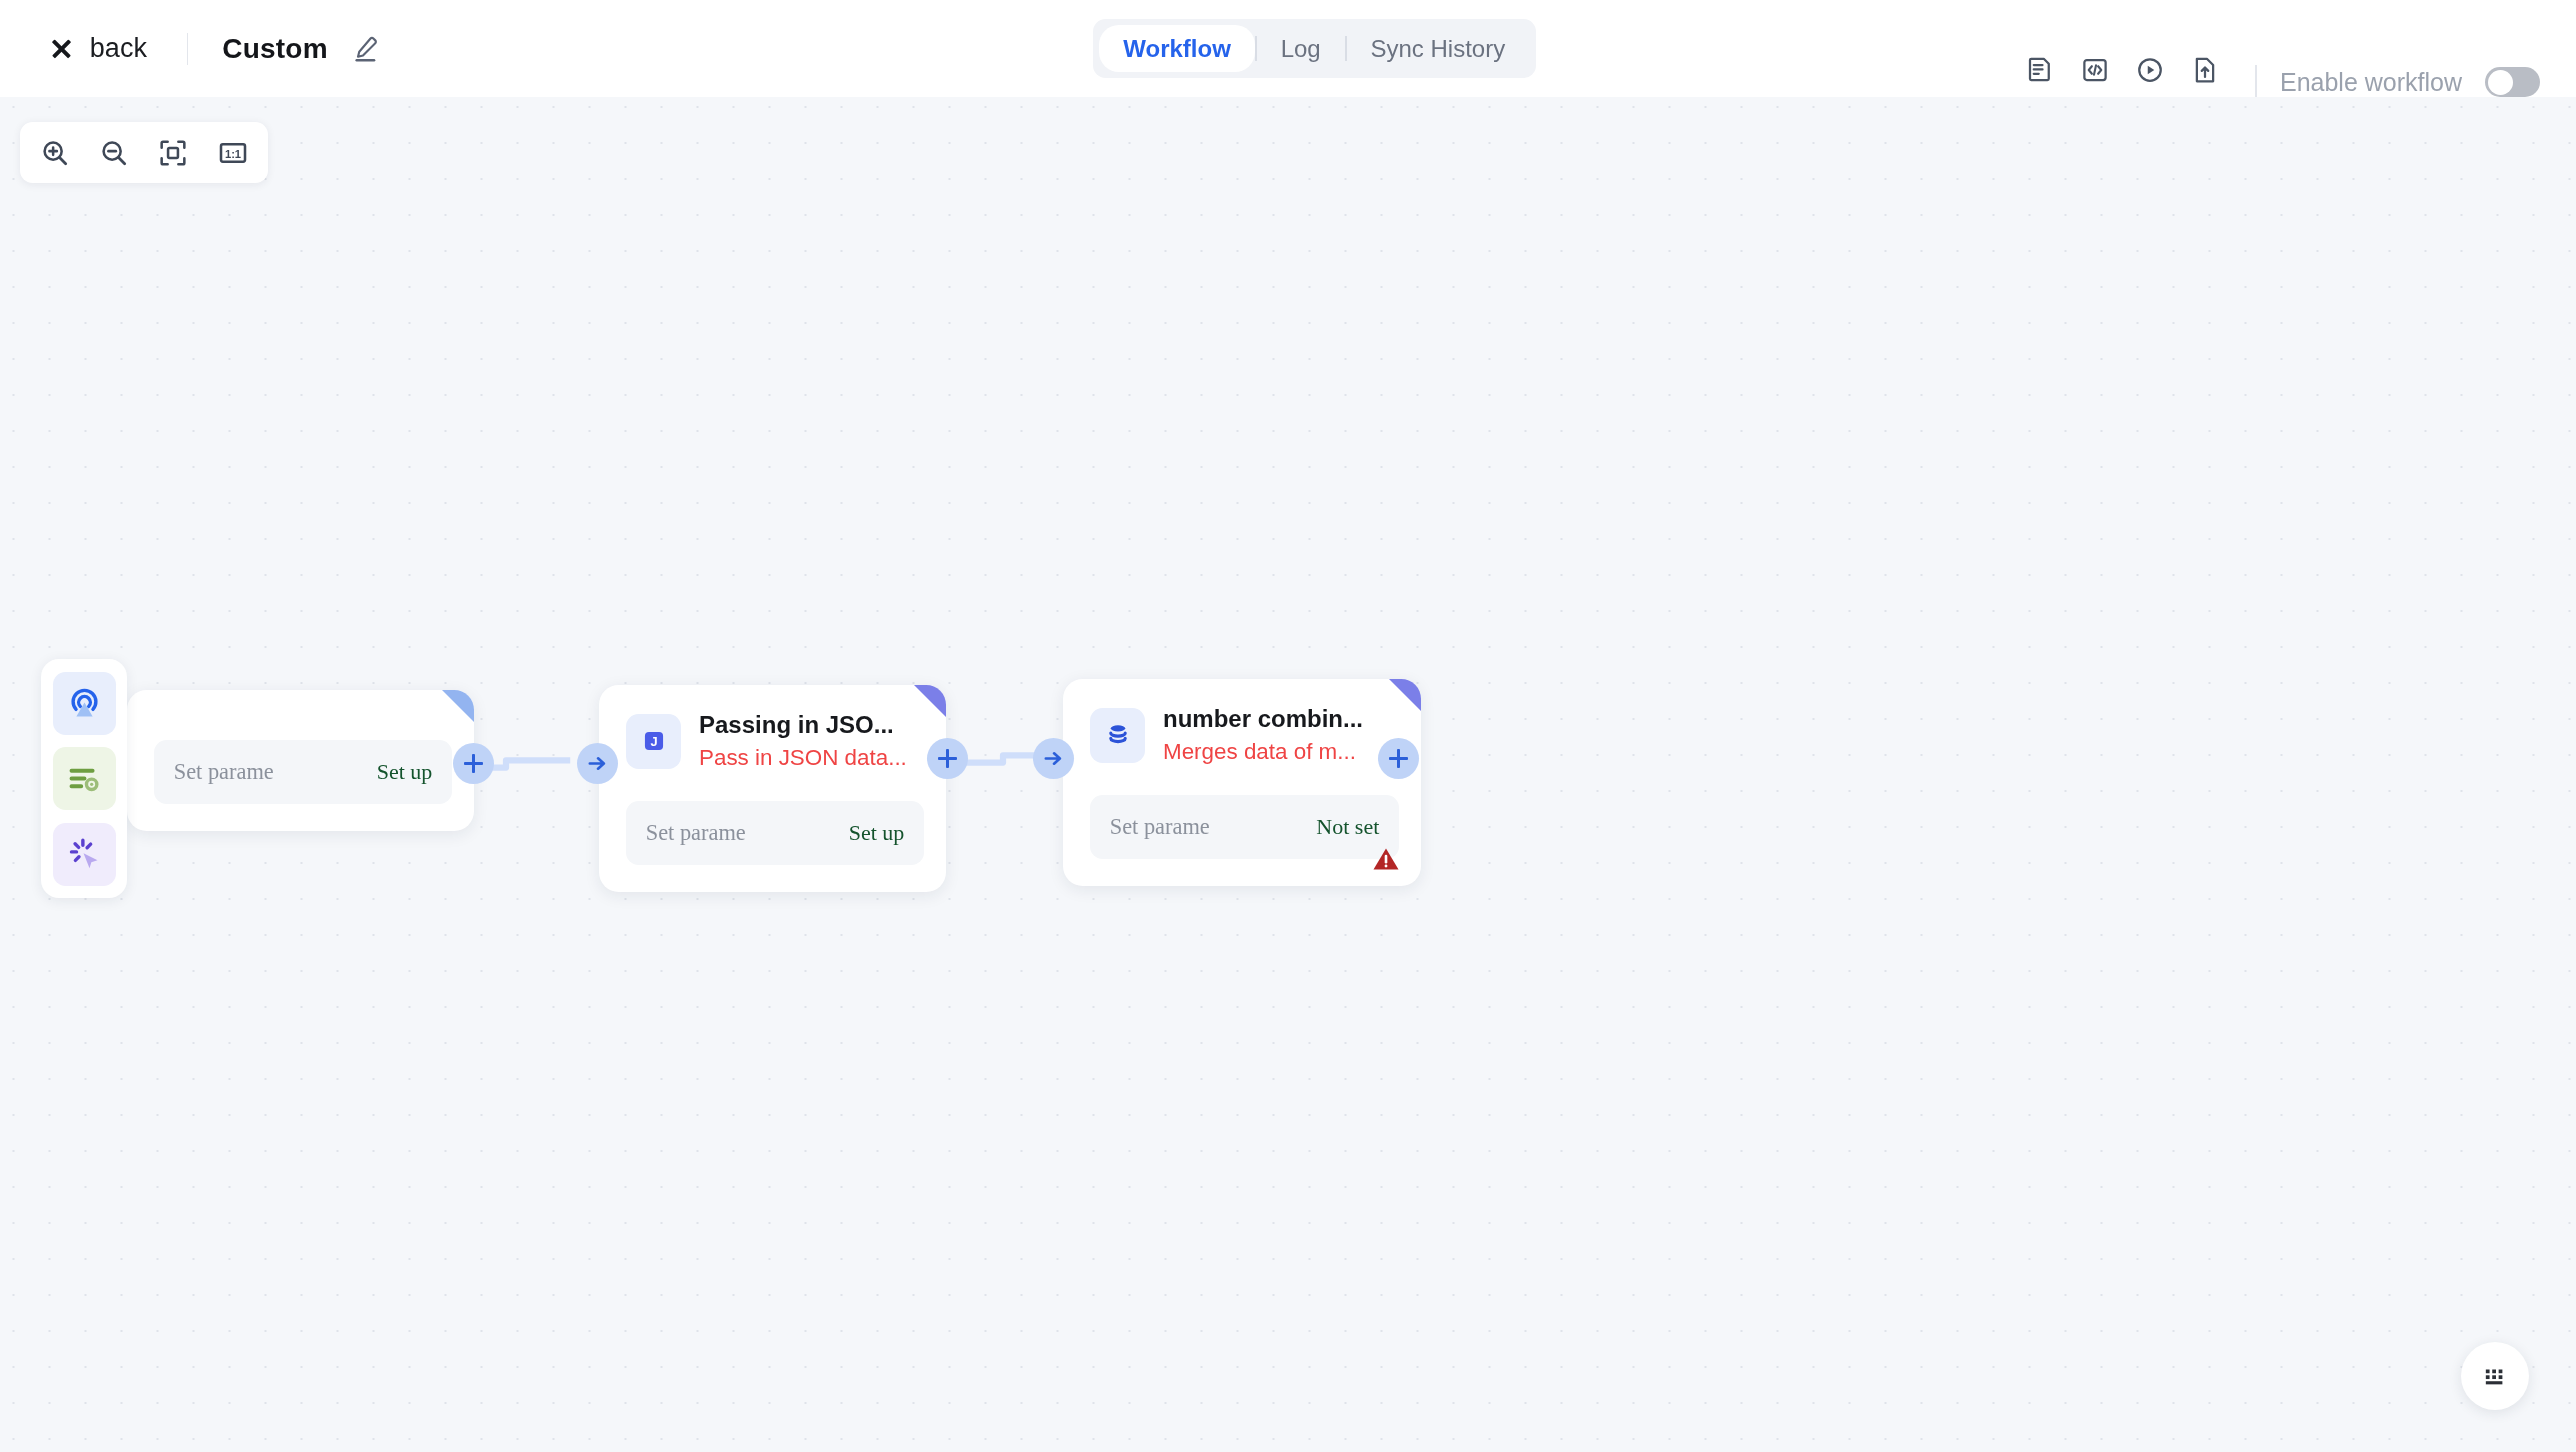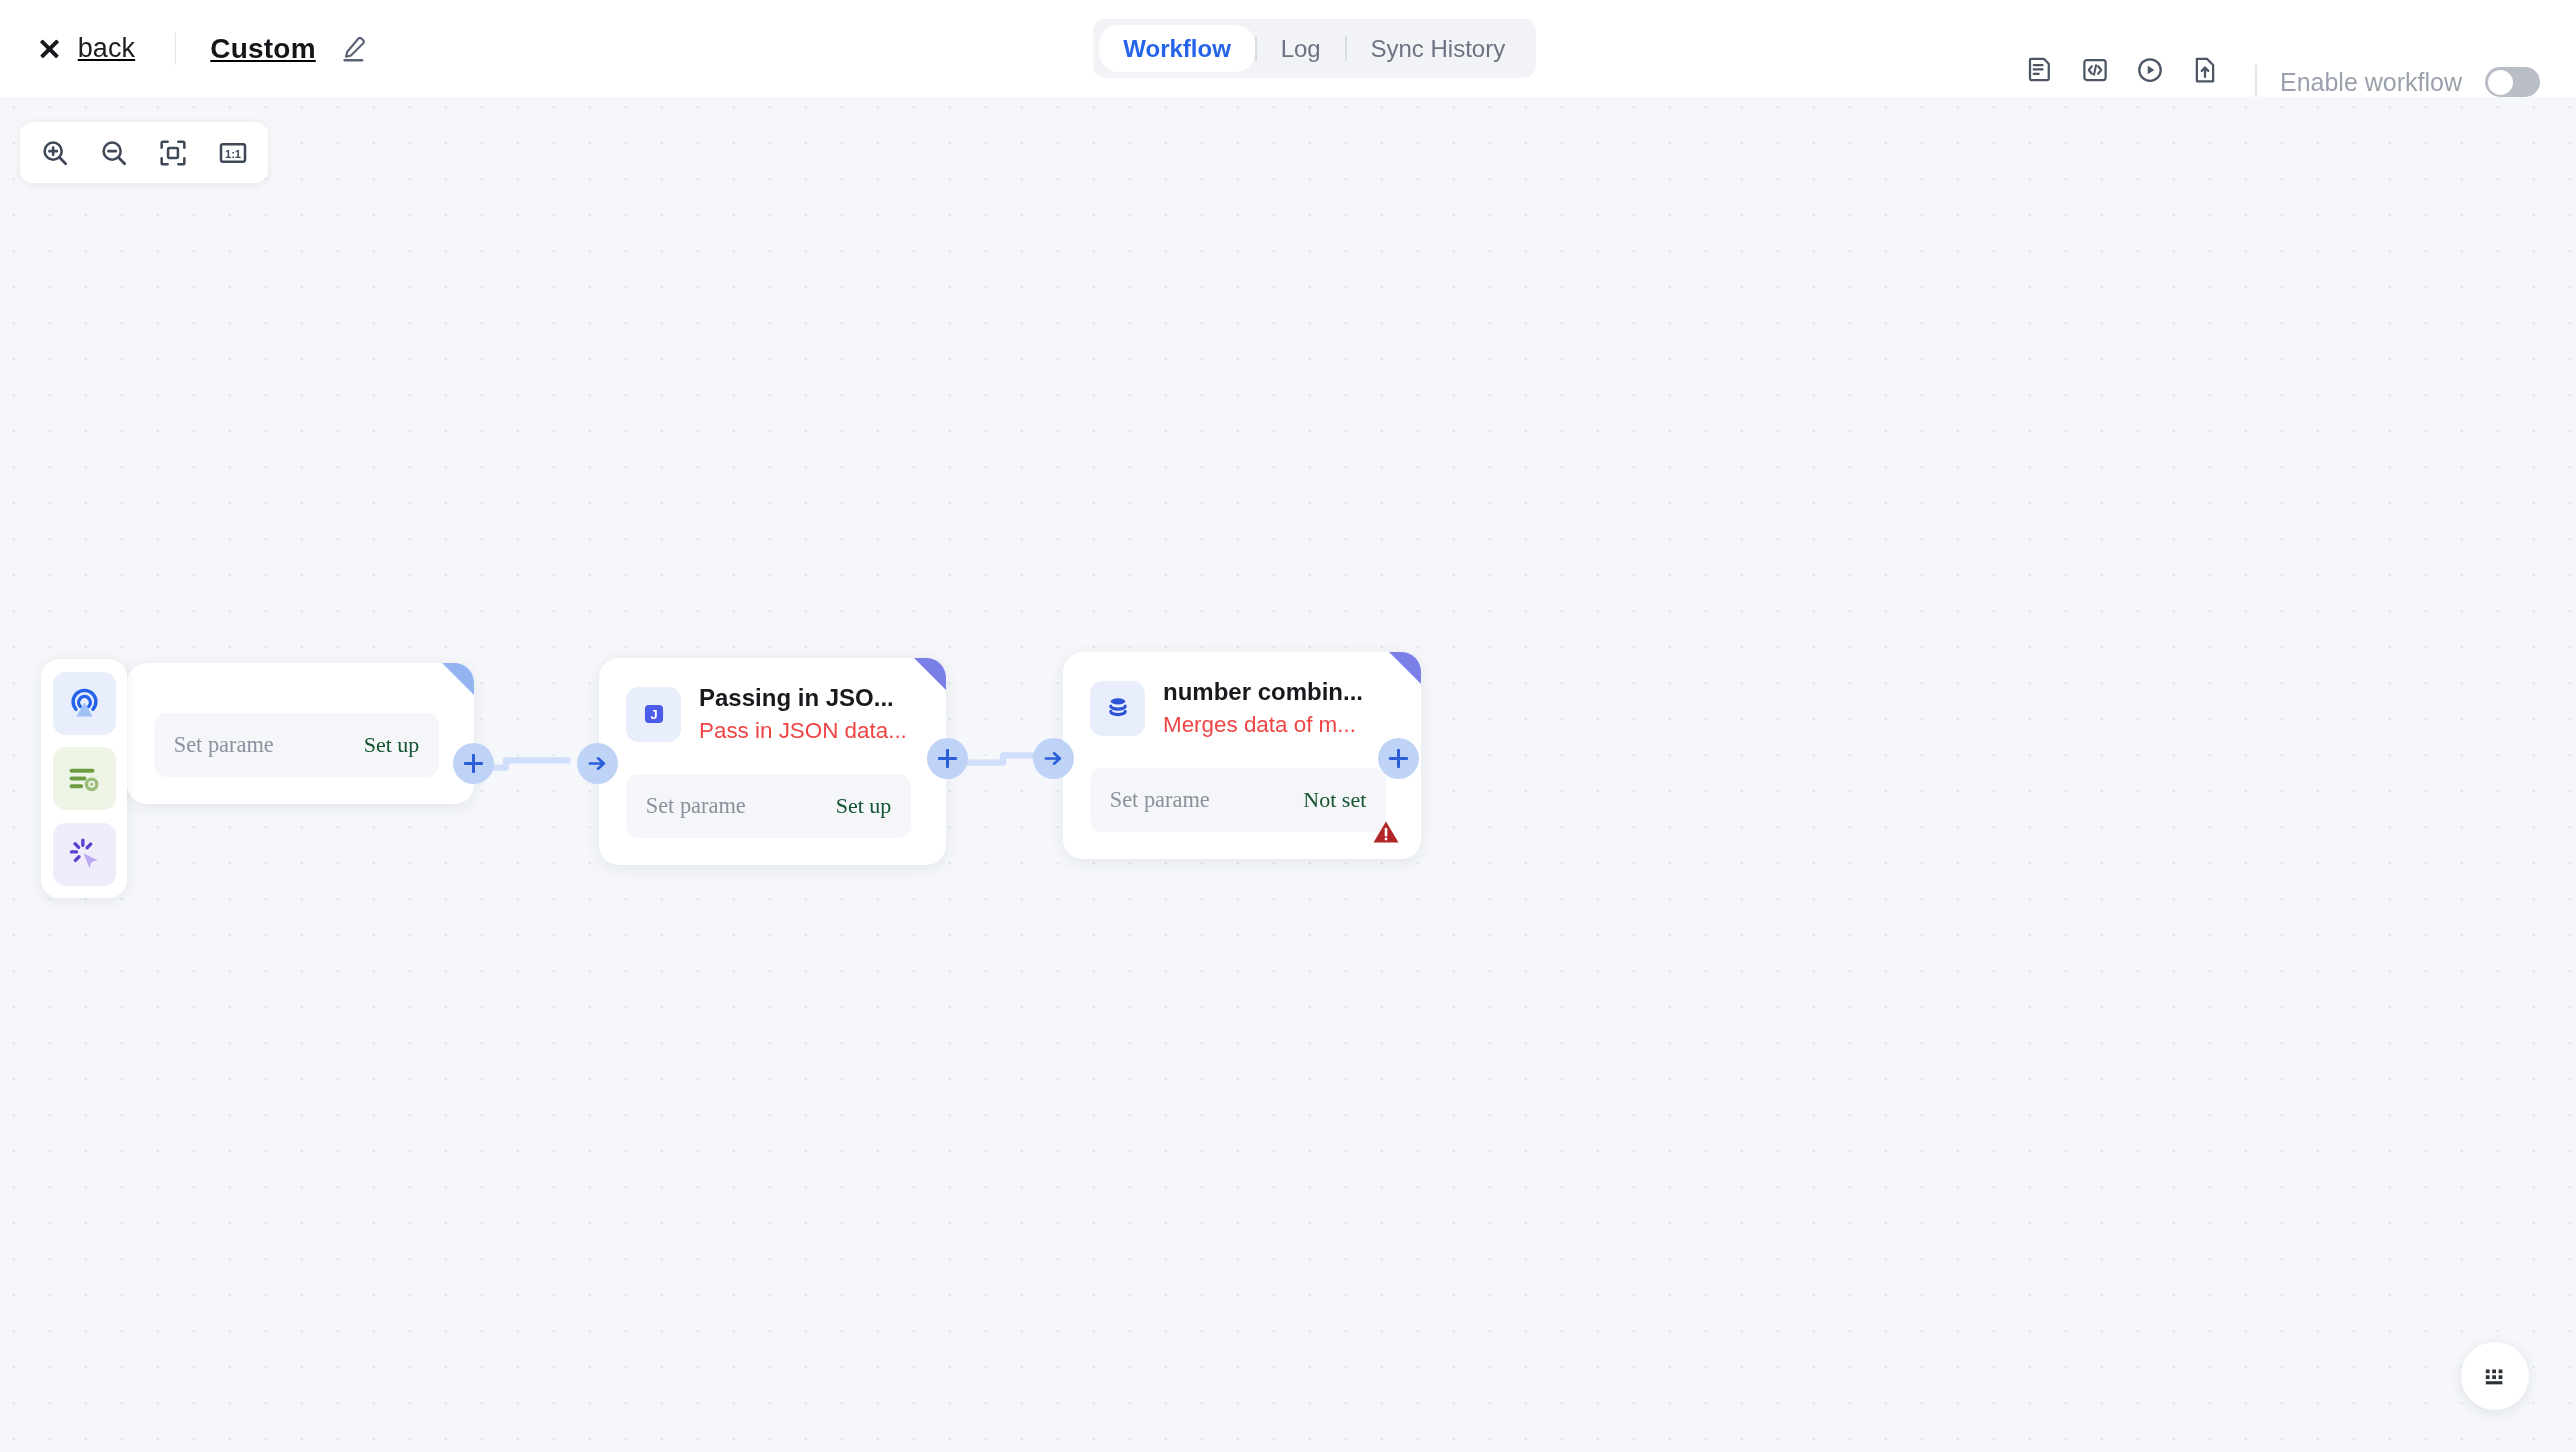--- a/index.html
+++ b/index.html
@@ -20,23 +20,22 @@
     height: 97px;
     background: #ffffff;
     display: flex;
     align-items: center;
     z-index: 50;
   }
 
   .header-left {
     display: flex;
     align-items: center;
-    padding-left: 31px;
+    padding-left: 43px;
     gap: 0;
-    text-decoration: underline;
   }
 
   .back-btn {
     display: flex;
     align-items: center;
     gap: 14.3px;
     cursor: pointer;
     padding: 7.2px 5.4px;
   }
   .close-x {
@@ -224,23 +223,24 @@
   .tb-green  { background: #eef5e6; }
   .tb-purple { background: #f0ecfc; }
 
   
   .node {
     position: absolute;
     width: 349px;
     background: #ffffff;
     border-radius: 19.7px;
     box-shadow: 0 3.6px 16px rgba(30,41,70,.08);
-    padding: 23px 35px 27px 27px;
+    padding: 23px 22px 27px 27px;
     overflow: hidden;
     cursor: pointer;
+    margin-top: 27px;
   }
   .node-corner {
     position: absolute;
     top: 0; right: 0;
     width: 0; height: 0;
     border-top: 32px solid #93b4f0;
     border-left: 32px solid transparent;
   }
   .node-corner.purple { border-top-color: #7b7fe8; }
 

